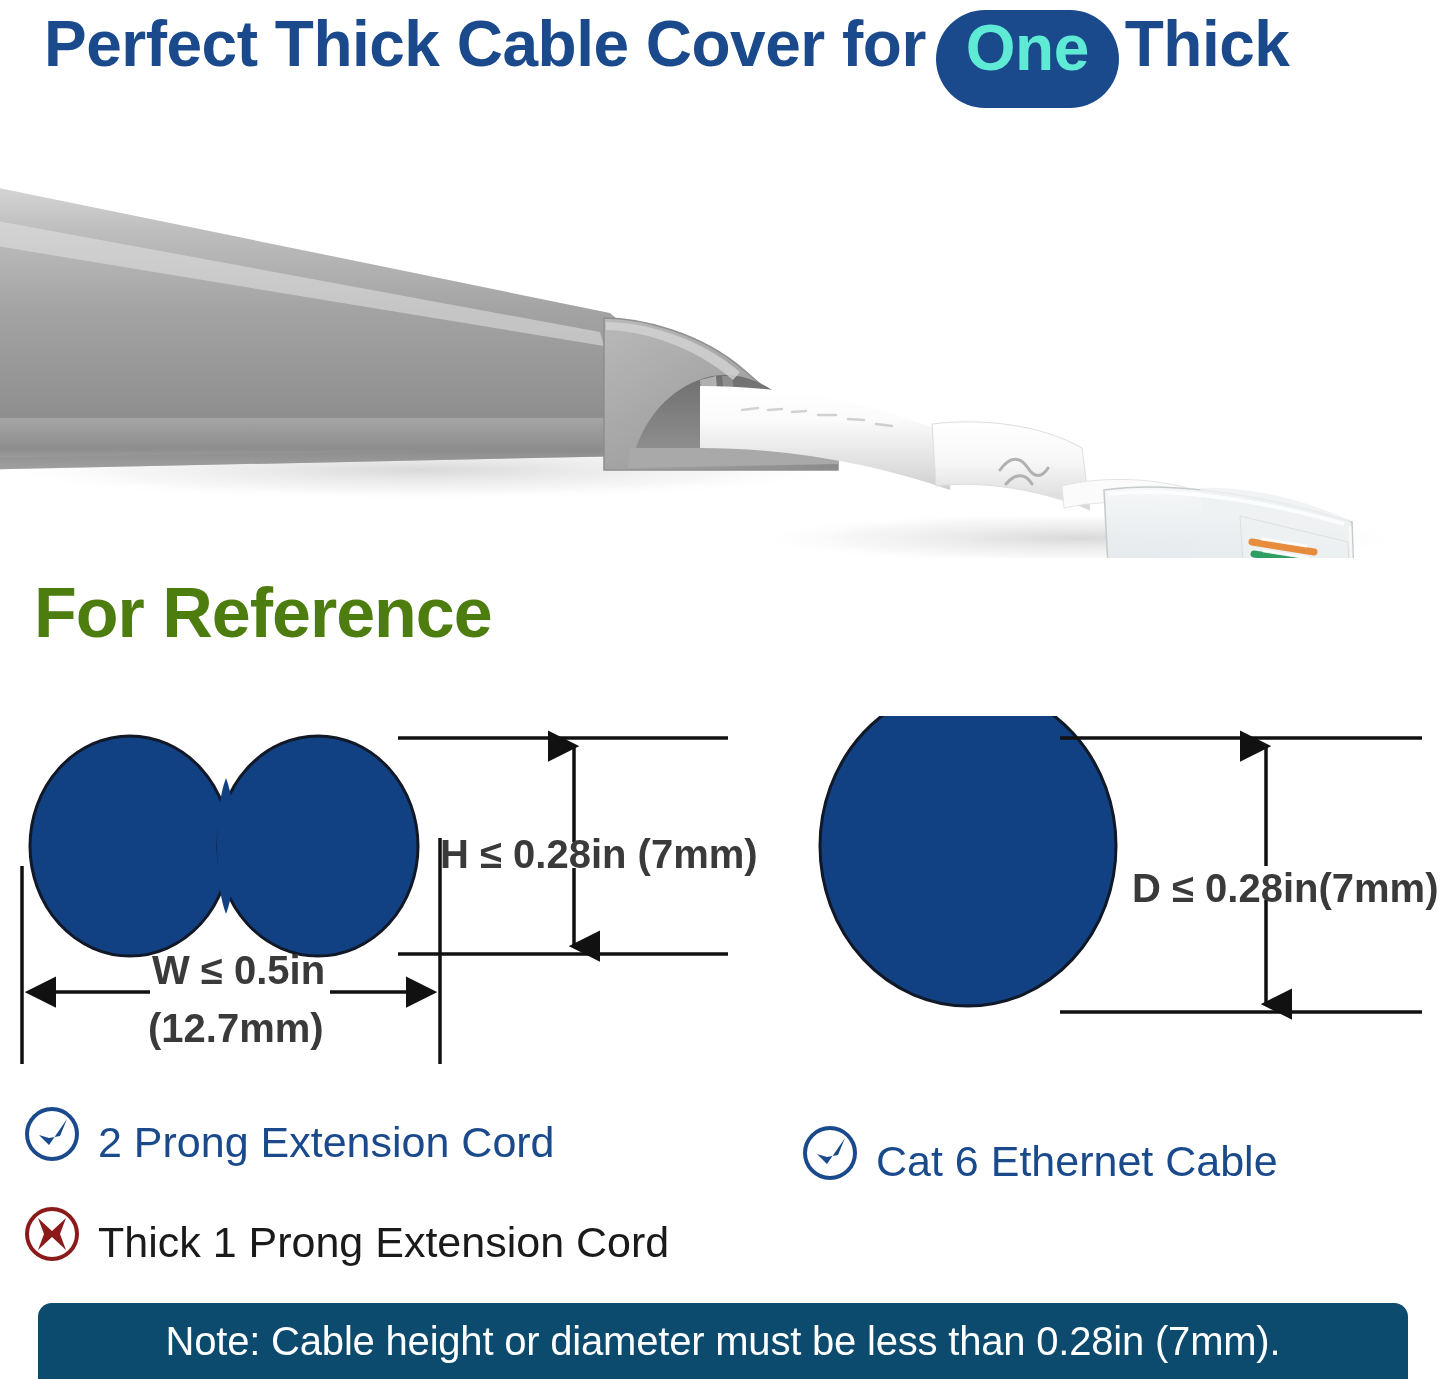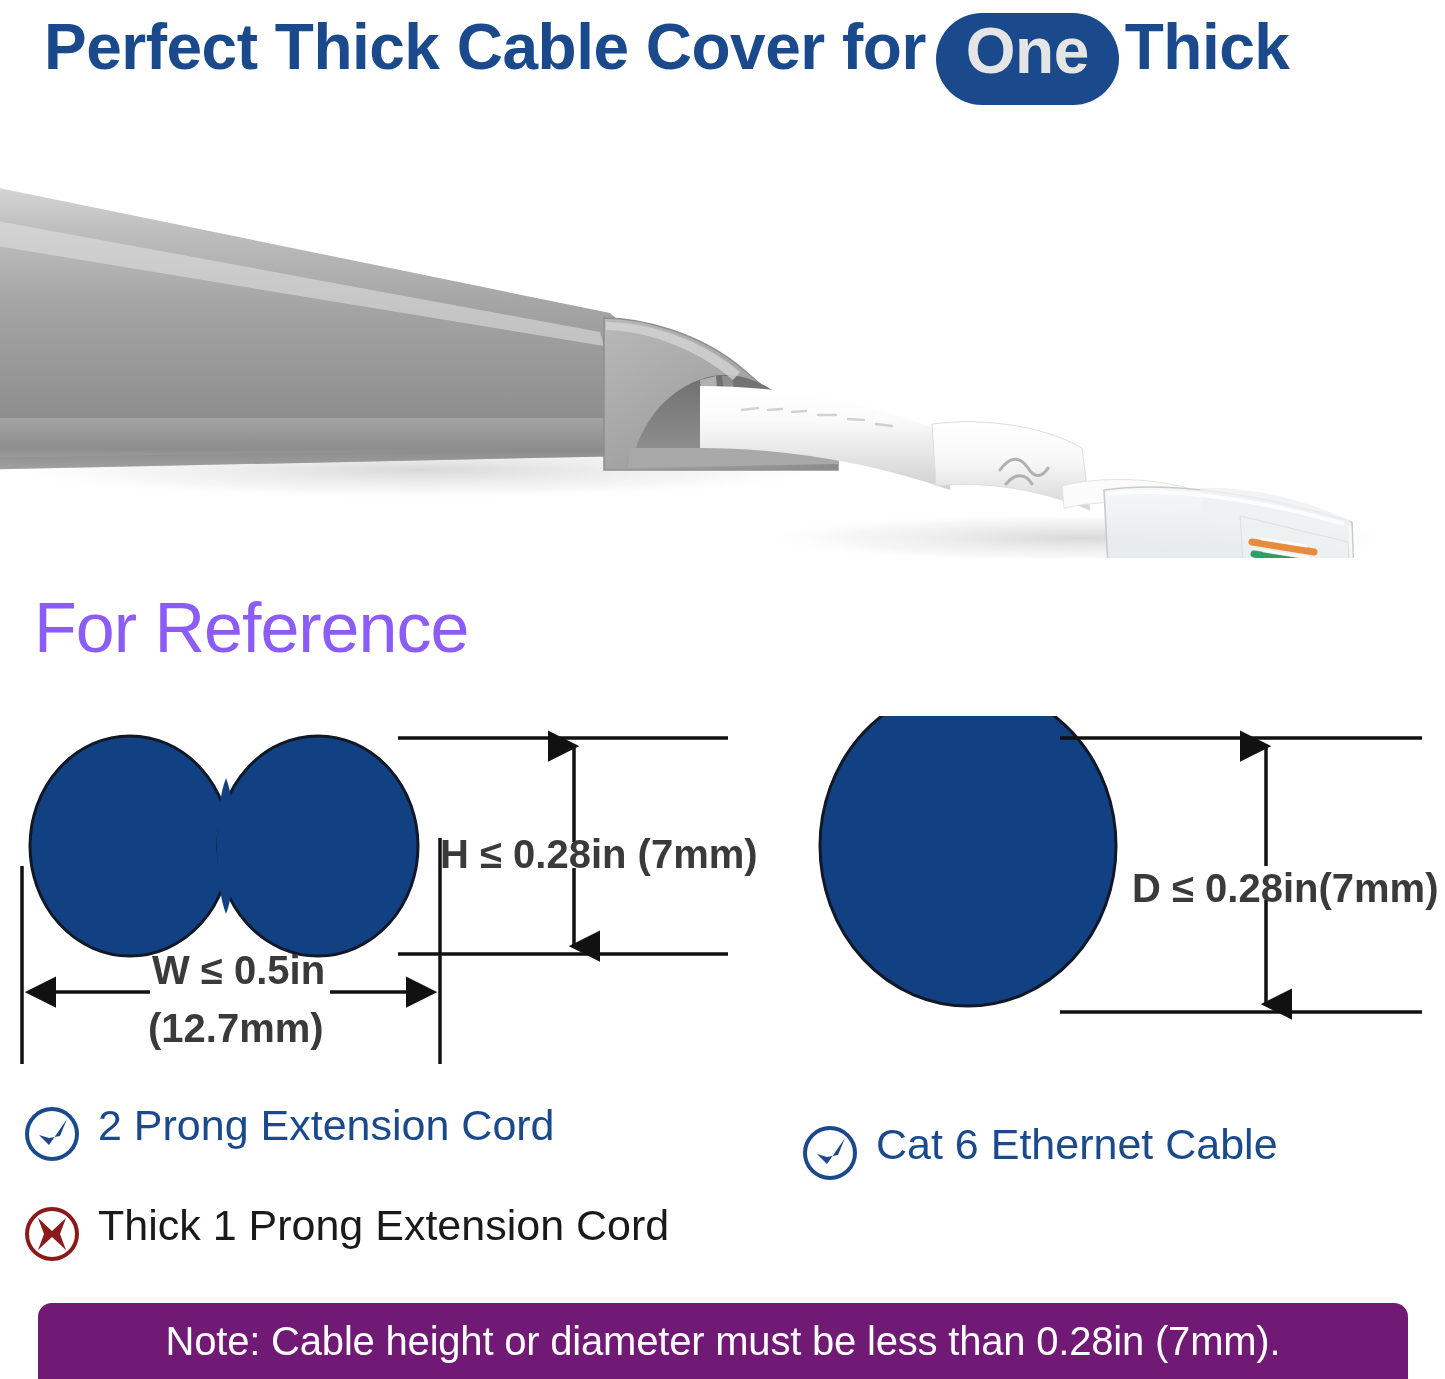--- a/index.html
+++ b/index.html
@@ -35,23 +35,23 @@
     font-size: 64px;
     font-weight: bold;
     color: #1b4a8c;
     letter-spacing: -0.5px;
     white-space: nowrap;
     line-height: 1;
   }
   .one-badge {
     display: inline-block;
     background: #1b4a8c;
-    color: #e5e5e5;
+    color: #5eead4;
     border-radius: 52px;
-    padding: 6px 30px 20px 30px;
+    padding: 6px 30px 26px 30px;
     margin: 0 6px 0 10px;
     font-weight: bold;
     font-size: 64px;
     line-height: 1.02;
     vertical-align: -4px;
   }
 
   
   .photo {
     position: absolute;
@@ -62,41 +62,40 @@
     overflow: hidden;
     background: #ffffff;
   }
 
   
   .ref-heading {
     position: absolute;
     left: 34px;
     top: 578px;
     font-size: 70px;
-    font-weight: normal;
-    color: #8b5cf6;
+    font-weight: bold;
+    color: #4d7c0f;
     line-height: 1;
     letter-spacing: -1px;
-    margin-top: 15px;
   }
 
   
   .diagram-area {
     position: absolute;
     left: 0;
     top: 716px;
     width: 1407px;
     height: 370px;
   }
 
   
   .list-row {
     position: absolute;
     display: flex;
-    align-items: flex-start;
+    align-items: flex-end;
     white-space: nowrap;
   }
   .list-row .lbl {
     font-size: 43px;
     line-height: 1;
     margin-left: 16px;
   }
   .lbl-blue { color: #1b4a8c; }
   .lbl-dark { color: #1a1a1a; }
 
@@ -106,21 +105,21 @@
   #item-thick3 { left: 22px;  top: 1204px; }
   #item-cat6   { left: 800px; top: 1104px; margin-top: 19px; }
 
   
   .note-bar {
     position: absolute;
     left: 38px;
     top: 1303px;
     width: 1370px;
     height: 76px;
-    background: #701a75;
+    background: #0c4a6e;
     border-radius: 14px 14px 0 0;
     display: flex;
     align-items: center;
     justify-content: center;
     box-sizing: border-box;
   }
   .note-text {
     color: #ffffff;
     font-size: 40px;
     font-weight: normal;

